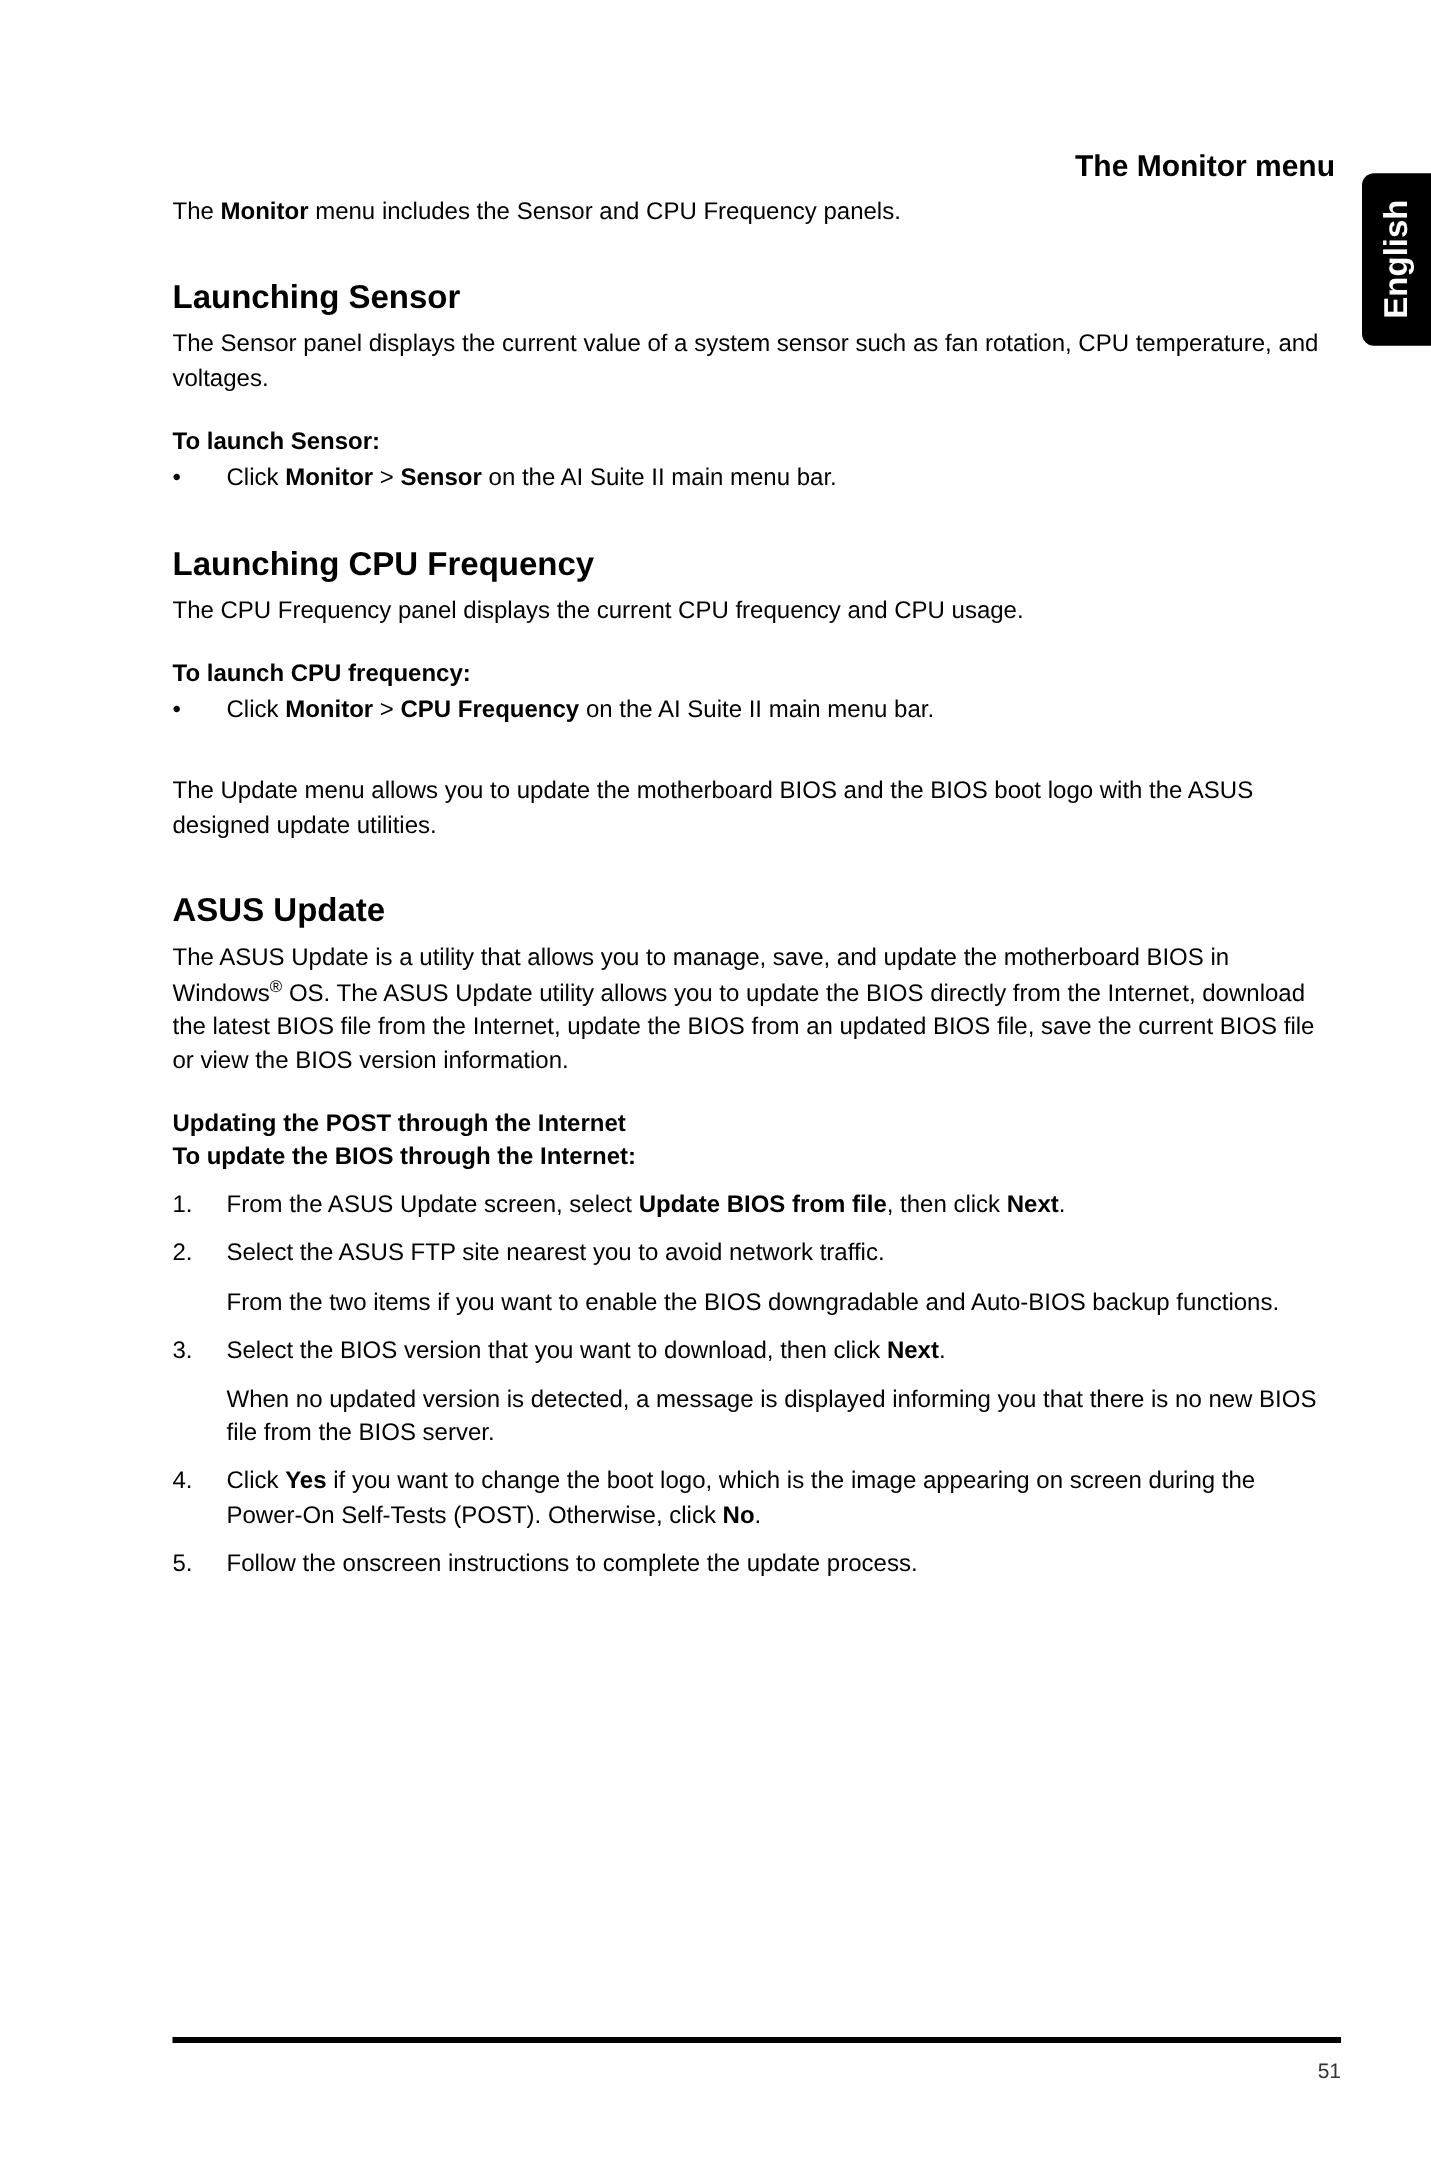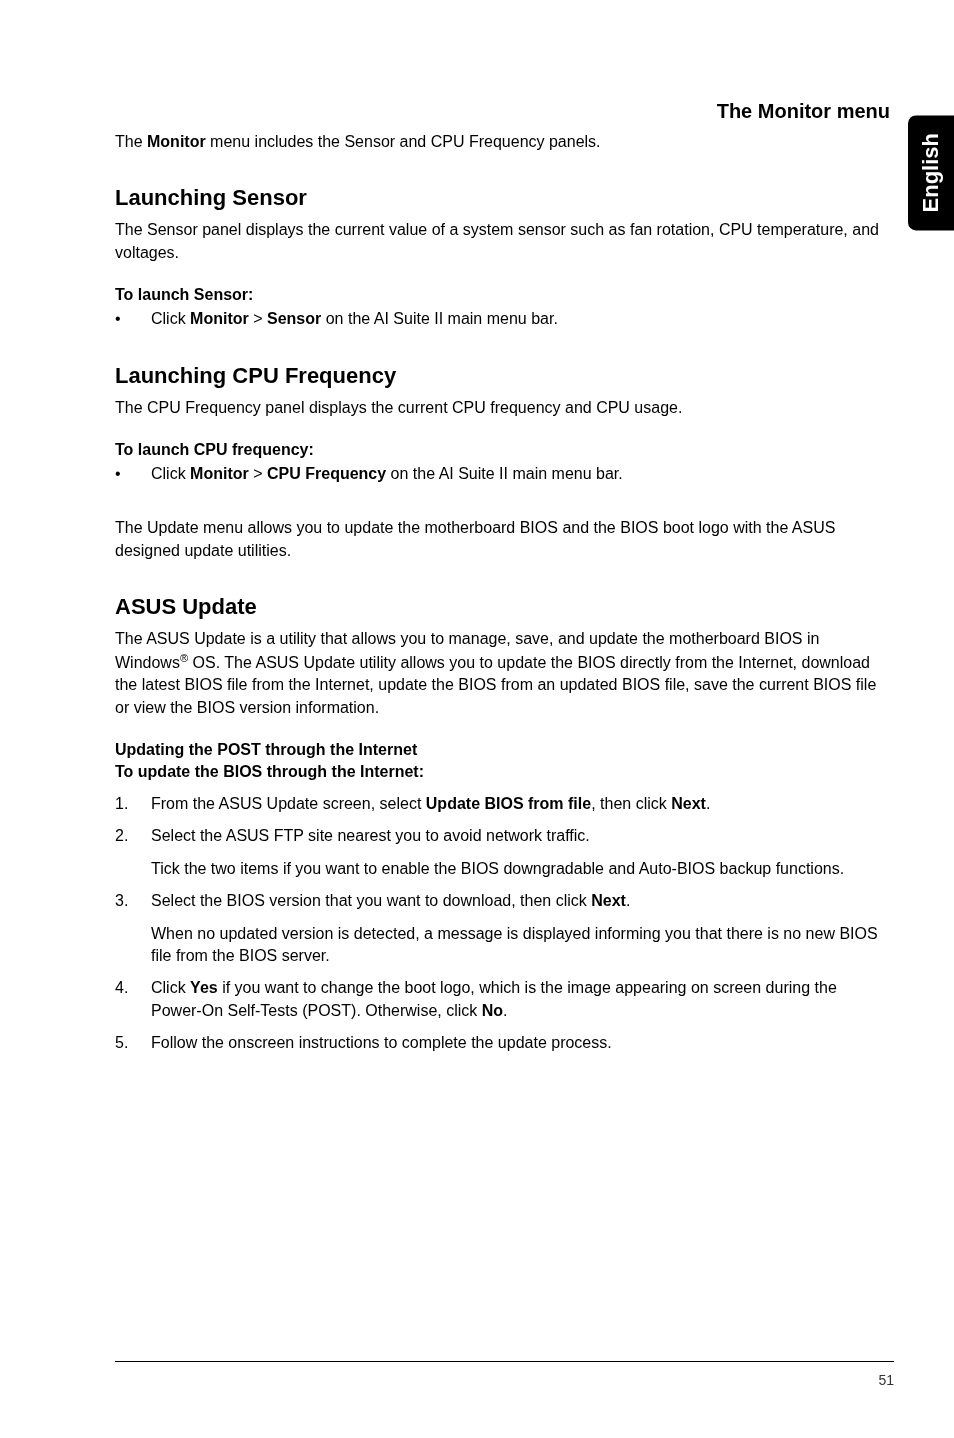--- a/index.html
+++ b/index.html
@@ -83,21 +83,21 @@
       margin-top: 10px;
     }
     .gap-lg { margin-top: 32px; }
     .gap-md { margin-top: 22px; }
     .gap-sm { margin-top: 12px; }
     .footer {
       position: absolute;
       bottom: 50px;
       left: 115px;
       right: 60px;
-      border-top: 1px solid #000000;
+      border-top: 4px solid #000000;
       padding-top: 10px;
       text-align: right;
       font-size: 14px;
       color: #333;
     }
     sup { font-size: 0.7em; }
   </style>
 </head>
 <body>
 
@@ -154,21 +154,21 @@
     <div class="ol-num">1.</div>
     <div class="ol-body">
       <span>From the ASUS Update screen, select </span><b>Update BIOS from file</b><span>, then click </span><b>Next</b><span>.</span>
     </div>
   </div>
 
   <div class="ol-row">
     <div class="ol-num">2.</div>
     <div class="ol-body">
       <span>Select the ASUS FTP site nearest you to avoid network traffic.</span>
-      <div class="ol-sub">Tick the two items if you want to enable the BIOS downgradable and Auto-BIOS backup functions.</div>
+      <div class="ol-sub">From the two items if you want to enable the BIOS downgradable and Auto-BIOS backup functions.</div>
     </div>
   </div>
 
   <div class="ol-row">
     <div class="ol-num">3.</div>
     <div class="ol-body">
       <span>Select the BIOS version that you want to download, then click </span><b>Next</b><span>.</span>
       <div class="ol-sub">When no updated version is detected, a message is displayed informing you that there is no new BIOS file from the BIOS server.</div>
     </div>
   </div>

